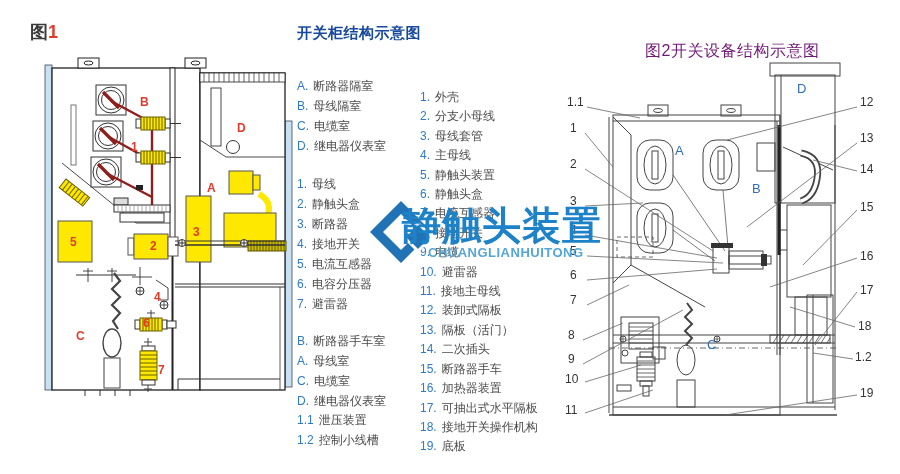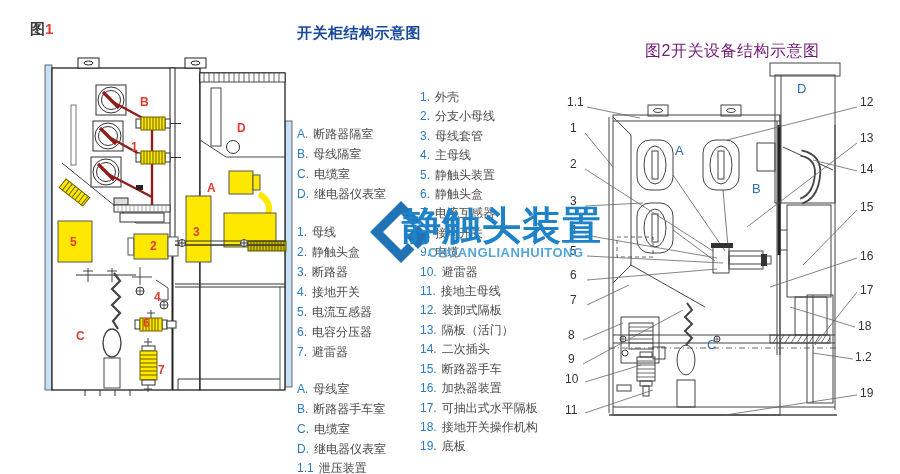--- a/index.html
+++ b/index.html
@@ -1,29 +1,29 @@
 <!DOCTYPE html>
 <html><head>
 <meta charset="utf-8">
 <style>
   html,body{margin:0;padding:0;background:#fff;}
   #canvas{position:relative;width:900px;height:474px;background:#fff;overflow:hidden;
           font-family:"Liberation Sans",sans-serif;}
   .abs{position:absolute;}
   
-  .fig1-cap{left:30px;top:20px;font-size:15px;color:#3a3a3a;font-weight:bold;}
+  .fig1-cap{left:30px;top:20px;font-size:18px;color:#3a3a3a;font-weight:bold;}
   .fig1-cap .num{color:#e23b2e;font-weight:bold;}
   .legend1-title{left:297px;top:24px;font-size:15px;font-weight:bold;color:#17499c;letter-spacing:0.5px;}
   .fig2-title{left:645px;top:41px;font-size:16px;color:#701a75;letter-spacing:0.5px;}
   
   .lg-item{white-space:nowrap;}
   .lg-key{color:#2e7bc4;margin-right:5px;}
   .lg-text{color:#4a4a4a;}
   #legend1{left:297px;top:24px;width:140px;height:440px;font-size:12px;}
-  #legend1 .grp{position:absolute;left:0;line-height:20px;margin-top:48px;}
+  #legend1 .grp{position:absolute;left:0;line-height:20px;}
   #g0{top:52px;} #g1{top:150px;} #g2{top:307px;} #g3{top:386px;line-height:18px;}
   #legend2{left:420px;top:88px;width:150px;font-size:12px;line-height:19.4px;}
   
   .f1label{position:absolute;font-size:12px;font-weight:bold;color:#e23b2e;}
   .callout{position:absolute;font-size:12px;color:#333;}
   .zone{position:absolute;font-size:13px;color:#2f6db5;}
   
   #watermark{left:370px;top:197px;width:200px;height:72px;z-index:5;}
   .wm-cn{position:absolute;left:32px;top:2px;font-size:39px;font-weight:bold;color:#1d82c8;letter-spacing:1px;white-space:nowrap;}
   .wm-en{position:absolute;left:58px;top:48px;font-size:13px;font-weight:bold;color:#55a6d6;letter-spacing:0.5px;white-space:nowrap;}
@@ -190,22 +190,22 @@
     <div class="lg-item"><span class="lg-key">1.</span><span class="lg-text">母线</span></div>
         <div class="lg-item"><span class="lg-key">2.</span><span class="lg-text">静触头盒</span></div>
         <div class="lg-item"><span class="lg-key">3.</span><span class="lg-text">断路器</span></div>
         <div class="lg-item"><span class="lg-key">4.</span><span class="lg-text">接地开关</span></div>
         <div class="lg-item"><span class="lg-key">5.</span><span class="lg-text">电流互感器</span></div>
         <div class="lg-item"><span class="lg-key">6.</span><span class="lg-text">电容分压器</span></div>
         <div class="lg-item"><span class="lg-key">7.</span><span class="lg-text">避雷器</span></div>
       </div>
     <div class="grp" id="g2">
 
-    <div class="lg-item"><span class="lg-key">A.</span><span class="lg-text">母线室</span></div>
-        <div class="lg-item"><span class="lg-key">B.</span><span class="lg-text">断路器手车室</span></div>
+    <div class="lg-item"><span class="lg-key">B.</span><span class="lg-text">断路器手车室</span></div>
+        <div class="lg-item"><span class="lg-key">A.</span><span class="lg-text">母线室</span></div>
         <div class="lg-item"><span class="lg-key">C.</span><span class="lg-text">电缆室</span></div>
         <div class="lg-item"><span class="lg-key">D.</span><span class="lg-text">继电器仪表室</span></div>
       </div>
     <div class="grp" id="g3">
 
     <div class="lg-item"><span class="lg-key">1.1</span><span class="lg-text">泄压装置</span></div>
         <div class="lg-item"><span class="lg-key">1.2</span><span class="lg-text">控制小线槽</span></div>
       </div>
   </div>
 

